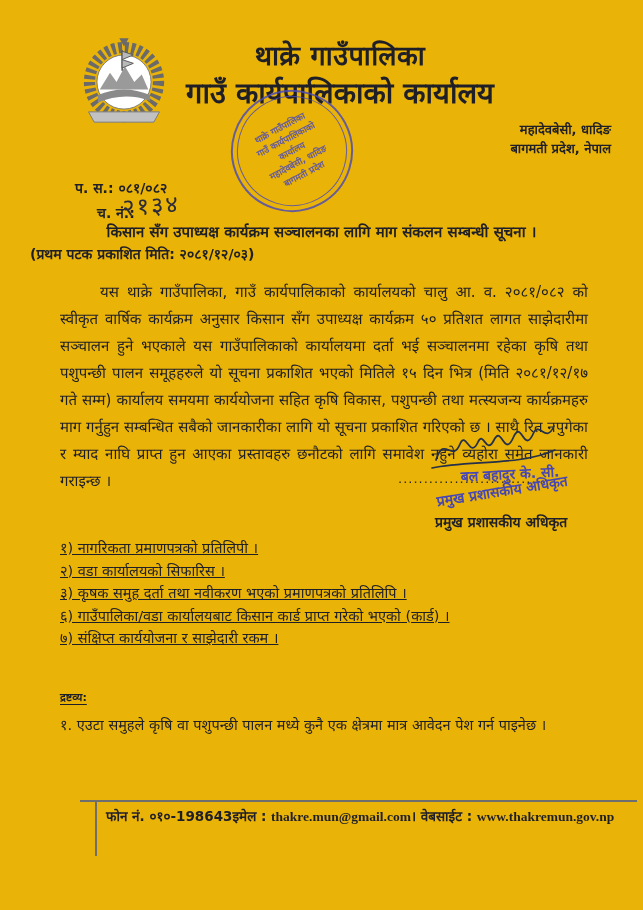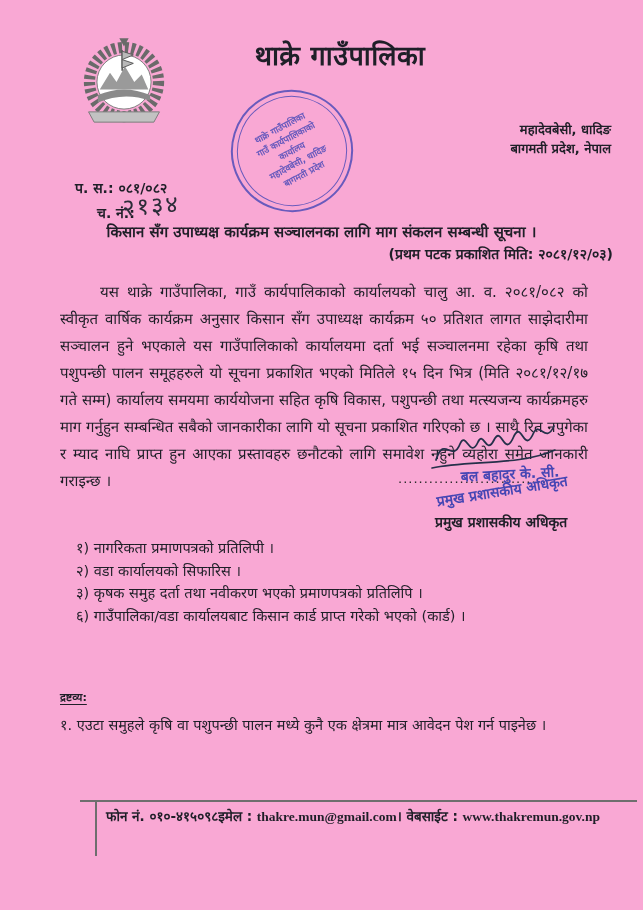--- a/index.html
+++ b/index.html
@@ -1,20 +1,20 @@
 <!DOCTYPE html>
 <html><head>
 <meta charset="utf-8">
 <style>
   * { margin:0; padding:0; box-sizing:border-box; }
   html,body { background:#e8e8e8; }
   body { font-family:"DejaVu Sans","Liberation Sans",sans-serif; }
   .page {
     position:relative; width:643px; height:910px; margin:0 auto;
-    background:#f9a8d4; color:#1f1f28; overflow:hidden;
+    background:#eab308; color:#1f1f28; overflow:hidden;
   }
   .abs { position:absolute; }
 
   
   .muni-title { left:170px; top:36px; width:340px; text-align:center;
     font-size:27px; font-weight:bold; letter-spacing:0.5px; }
   .office-title { left:110px; top:72px; width:460px; text-align:center;
     font-size:29px; font-weight:bold; }
   .addr { right:32px; top:120px; text-align:right; font-size:13px;
     font-weight:bold; line-height:19px; }
@@ -36,21 +36,21 @@
 
   
   .ref-line1 { left:75px; top:178px; font-size:14px; font-weight:bold; }
   .ref-line2 { left:75px; top:203px; font-size:14px; font-weight:bold;margin-left:22px; }
   .chalani-hand { left:122px; top:188px; font-size:24px; color:#2c2c38;
     transform:rotate(-4deg); letter-spacing:2px; }
 
   
   .subject { left:30px; top:221px; width:583px; text-align:center;
     font-size:15px; font-weight:bold; }
-  .pubdate { left:30px; top:244px; width:583px; text-align:right;
+  .pubdate { left:30px; top:244px; width:583px; text-align:left;
     font-size:14px; font-weight:bold; }
 
   
   .body-par { left:60px; top:279px; width:528px; font-size:15px;
     line-height:27px; text-align:justify; text-indent:40px; }
 
   
   .sig-svg { left:428px; top:416px; z-index:3; }
   .sig-stamp-name { left:420px; top:464px; width:180px; text-align:center;
     color:#4646b4; font-weight:bold; font-size:14px; transform:rotate(-3deg);
@@ -61,21 +61,21 @@
     font-size:13.5px; font-weight:bold; }
   .sig-stamp-title { left:402px; top:481px; width:200px; text-align:center;
     color:#4646b4; font-weight:bold; font-size:14px; transform:rotate(-9deg);
     z-index:4; }
   .sig-printed-title { left:435px; top:512px; width:190px; text-align:left;
     font-size:14px; font-weight:bold; }
 
   
   .docs-heading { left:60px; top:513px; font-size:14.5px; font-weight:bold;
     text-decoration:underline; text-underline-offset:3px; }
-  .docs-list { left:76px; top:537px; width:540px; font-size:14.5px; }
+  .docs-list { left:60px; top:537px; width:540px; font-size:14.5px;text-decoration:underline; }
   .docs-list .doc-item { line-height:22.5px; white-space:nowrap; }
 
   
   .note-heading { left:60px; top:689px; font-size:11px; font-weight:bold;
     text-decoration:underline; text-underline-offset:3px; }
   .note-item { left:60px; top:714px; width:540px; font-size:14.5px; }
 
   
   .footer-hline { left:80px; top:800px; width:557px; height:2px;
     background:#6e6e6e; }
@@ -99,20 +99,21 @@
       <path d="M32 64 Q60 52 88 64 L88 70 Q60 60 32 72 Z" fill="#8a8a8a"></path>
       <path d="M58 16 L58 38" stroke="#555" stroke-width="1.6"></path>
       <path d="M58 17 L70 21 L58 26 Z" fill="#b9b9b9" stroke="#555" stroke-width="1"></path>
       <path d="M58 26 L70 30 L58 35 Z" fill="#b9b9b9" stroke="#555" stroke-width="1"></path>
       <path d="M22 82 L98 82 L92 93 L28 93 Z" fill="#c2c2c2" stroke="#777" stroke-width="1"></path>
       <path d="M55 3 L65 3 L60 12 Z" fill="#6a6a6a"></path>
     </svg>
   </div>
 
   <div class="abs muni-title">थाक्रे गाउँपालिका</div>
+  <div class="abs office-title">गाउँ कार्यपालिकाको कार्यालय</div>
   <div class="abs addr">
     <div>महादेवबेसी, धादिङ</div>
     <div>बागमती प्रदेश, नेपाल</div>
   </div>
 
   <div class="abs round-stamp">
     <div class="ring"></div>
     <div class="ring2"></div>
     <div class="stxt">
       <div>थाक्रे गाउँपालिका</div>
@@ -141,24 +142,25 @@
   <div class="abs sig-stamp-name">बल बहादुर के. सी.</div>
   <div class="abs sig-dots">.............................</div>
   <div class="abs sig-stamp-title">प्रमुख प्रशासकीय अधिकृत</div>
   <div class="abs sig-printed-title">प्रमुख प्रशासकीय अधिकृत</div>
 
   <div class="abs docs-list">
     <div class="doc-item">१) नागरिकता प्रमाणपत्रको प्रतिलिपी ।</div>
     <div class="doc-item">२) वडा कार्यालयको सिफारिस ।</div>
     <div class="doc-item">३) कृषक समुह  दर्ता तथा नवीकरण भएको प्रमाणपत्रको प्रतिलिपि ।</div>
     <div class="doc-item">६) गाउँपालिका/वडा कार्यालयबाट किसान कार्ड प्राप्त गरेको भएको (कार्ड) ।</div>
+    <div class="doc-item">७) संक्षिप्त कार्ययोजना र साझेदारी रकम ।</div>
   </div>
 
   <div class="abs note-heading">द्रष्टव्य:</div>
   <div class="abs note-item">१. एउटा समुहले कृषि वा पशुपन्छी पालन मध्ये कुनै एक क्षेत्रमा मात्र आवेदन पेश गर्न पाइनेछ ।</div>
 
   <div class="abs footer-hline"></div>
   <div class="abs footer-vline"></div>
   <div class="abs footer-text">
-    <span>फोन नं. ०१०-४१५०९८</span><span>इमेल : </span><span class="latin">thakre.mun@gmail.com।</span><span> वेबसाईट : </span><span class="latin">www.thakremun.gov.np</span>
+    <span>फोन नं. ०१०-198643</span><span>इमेल : </span><span class="latin">thakre.mun@gmail.com।</span><span> वेबसाईट : </span><span class="latin">www.thakremun.gov.np</span>
   </div>
 
 </div>
 
 </body></html>

